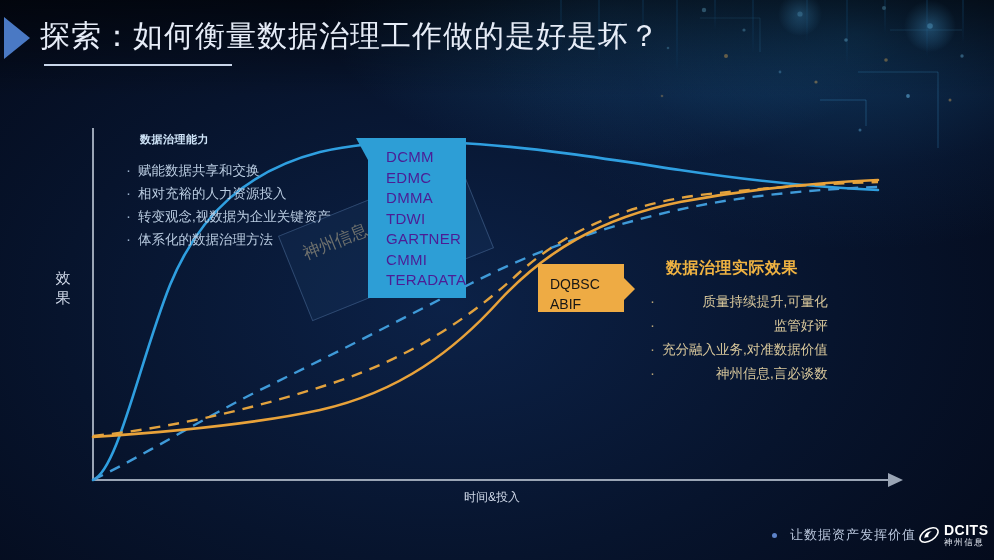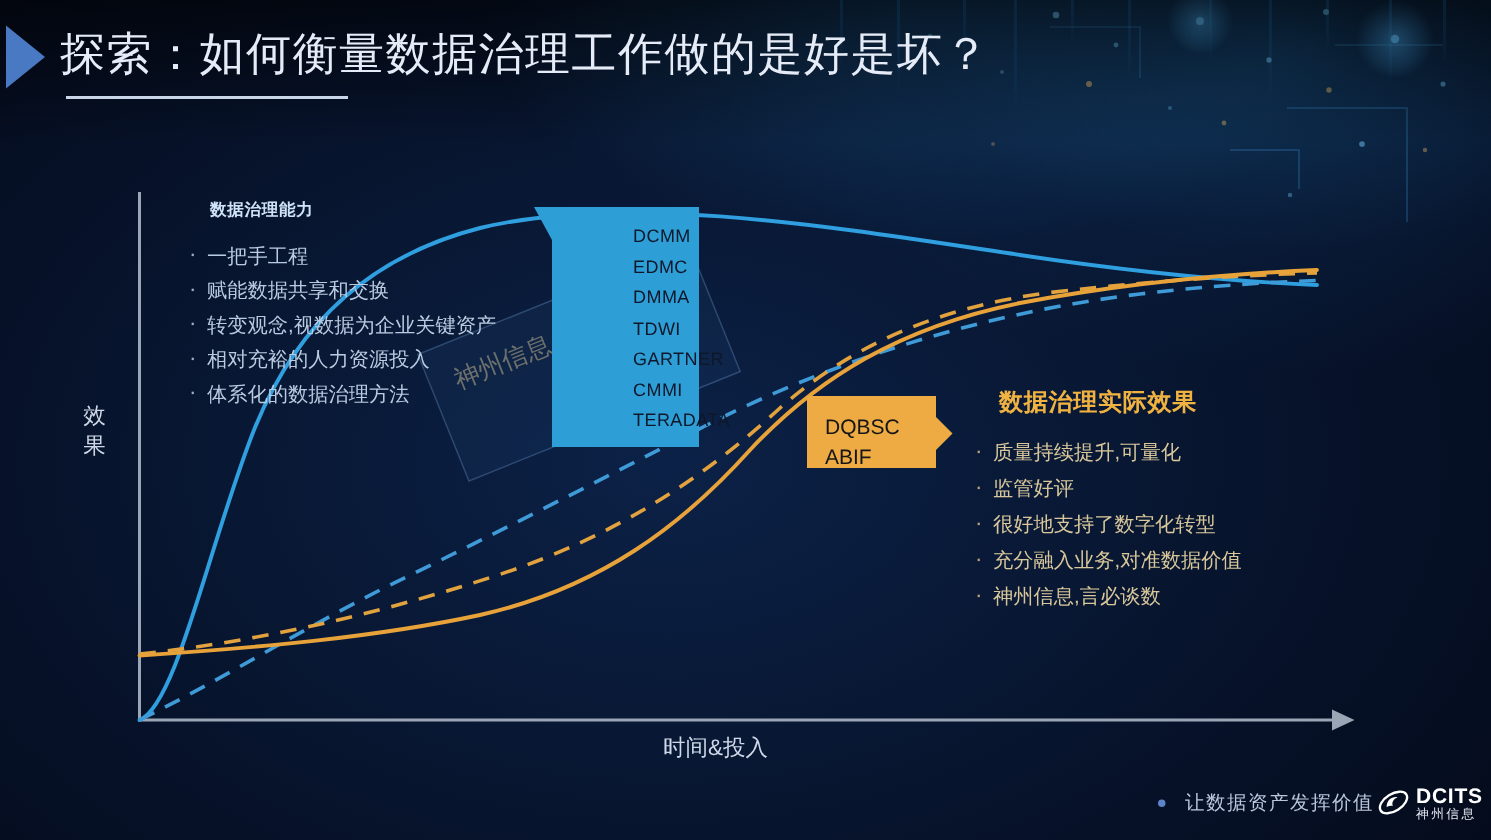--- a/index.html
+++ b/index.html
@@ -69,22 +69,22 @@
     left: 52px; top: 268px;
     width: 22px;
     font-size: 15px;
     line-height: 20px;
     color: #cfd8e8;
     text-align: center;
     word-break: break-all;
   }
   .axis-x-label {
     position: absolute;
-    left: 442px; top: 489px;
-    font-size: 15px;
+    left: 464px; top: 489px;
+    font-size: 12px;
     color: #cfd8e8;
     white-space: nowrap;
   }
 
   
   .cap-block { position: absolute; left: 124px; top: 132px; }
   .cap-title {
     font-size: 11px; font-weight: bold; color: #cfe4f8;
     margin: 0 0 12px 16px; letter-spacing: 0.5px;
   }
@@ -113,26 +113,25 @@
   }
   .callout-blue .notch {
     position: absolute;
     left: -12px; top: 0;
     width: 0; height: 0;
     border-top: 0 solid transparent;
     border-bottom: 22px solid transparent;
     border-right: 12px solid #2d9ed6;
   }
   .callout-blue .lbl {
-    font-size: 12px;
-    color: #0f172a;
+    font-size: 15px;
+    color: #4c1d95;
     line-height: 20.5px;
     letter-spacing: 0.3px;
     white-space: nowrap;
-    margin-left: 36px;
   }
 
   
   .callout-orange {
     position: absolute;
     left: 538px; top: 264px;
     width: 86px; height: 48px;
     background: #eeab44;
   }
   .callout-orange .notch {
@@ -158,20 +157,21 @@
     margin: 0 0 11px 18px; letter-spacing: 0.5px;
   }
   .eff-list { list-style: none; margin: 0; padding: 0; }
   .eff-list li {
     font-size: 13.5px;
     color: #d8c79b;
     line-height: 24px;
     white-space: nowrap;
     position: relative;
     padding-left: 14px;
+    text-align: right;
   }
   .eff-list li::before {
     content: "·";
     position: absolute; left: 2px; top: -1px;
     color: #b9a477; font-size: 15px;
   }
 
   
   .watermark {
     position: absolute;
@@ -308,24 +308,23 @@
   </div>
 
   <div class="watermark">
     <span class="wm-t wm-a">神州信息</span>
     <span class="wm-t wm-b">新方志</span>
   </div>
 
   <div class="cap-block">
     <div class="cap-title">数据治理能力</div>
     <ul class="cap-list">
-      <li>一把手工程</li>
       <li>赋能数据共享和交换</li>
+      <li>相对充裕的人力资源投入</li>
       <li>转变观念,视数据为企业关键资产</li>
-      <li>相对充裕的人力资源投入</li>
       <li>体系化的数据治理方法</li>
     </ul>
   </div>
 
   <div class="callout-blue">
     <div class="notch"></div>
     <div class="lbl">DCMM</div>
     <div class="lbl">EDMC</div>
     <div class="lbl">DMMA</div>
     <div class="lbl">TDWI</div>
@@ -338,21 +337,20 @@
     <div class="notch"></div>
     <div class="lbl lbl-0">DQBSC</div>
     <div class="lbl lbl-1">ABIF</div>
   </div>
 
   <div class="eff-block">
     <div class="eff-title">数据治理实际效果</div>
     <ul class="eff-list">
       <li>质量持续提升,可量化</li>
       <li>监管好评</li>
-      <li>很好地支持了数字化转型</li>
       <li>充分融入业务,对准数据价值</li>
       <li>神州信息,言必谈数</li>
     </ul>
   </div>
 
   <div class="footer-dot"></div>
   <div class="footer-tag">让数据资产发挥价值</div>
   <div class="logo">
     <svg class="mark" viewBox="0 0 24 24" aria-hidden="true">
       <ellipse cx="12" cy="12" rx="11" ry="6.2" transform="rotate(-32 12 12)" fill="none" stroke="#ffffff" stroke-width="1.7"></ellipse>

